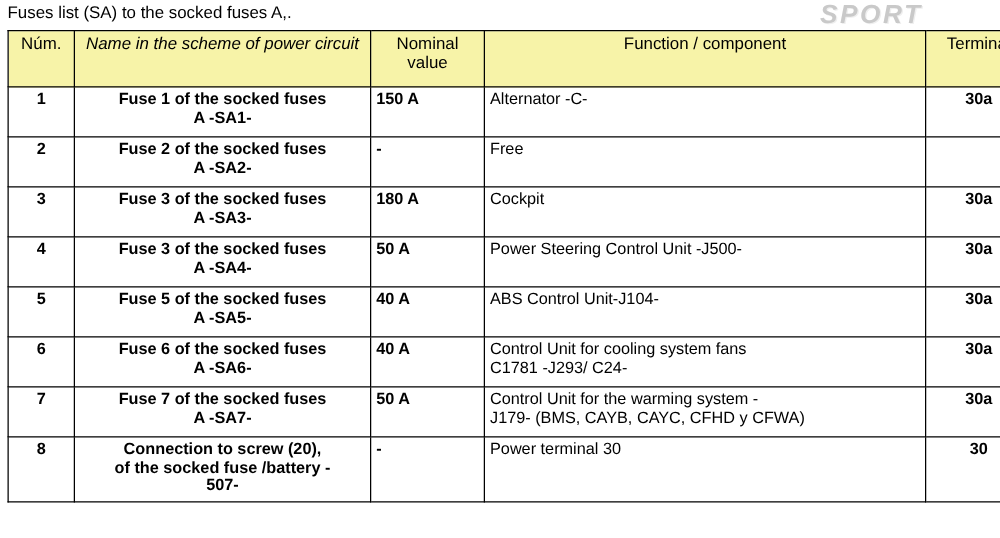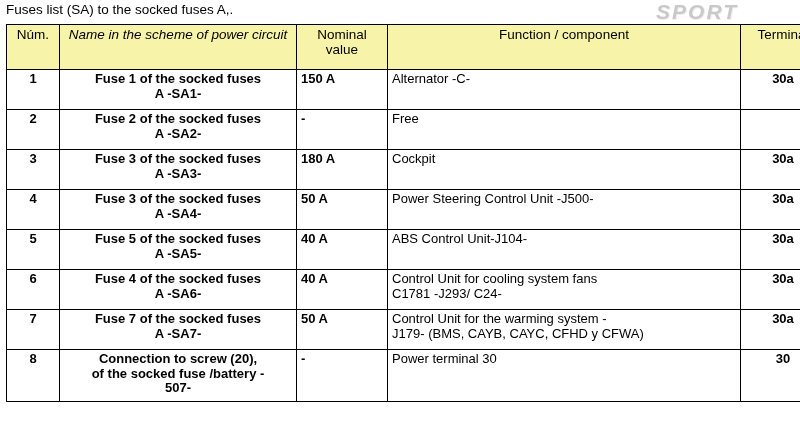--- a/index.html
+++ b/index.html
@@ -189,21 +189,21 @@
         <td class="func">
           <span class="cellline">ABS Control Unit-J104-</span>
           <span class="cellline"></span>
         </td>
         <td class="term">30a</td>
       </tr>
 
       <tr class="row-h2">
         <td class="num">6</td>
         <td class="name">
-          <span class="cellline">Fuse 4 of the socked fuses</span>
+          <span class="cellline">Fuse 6 of the socked fuses</span>
           <span class="cellline">A -SA6-</span>
         </td>
         <td class="nom">40 A</td>
         <td class="func">
           <span class="cellline">Control Unit for cooling system fans</span>
           <span class="cellline">C1781 -J293/ C24-</span>
         </td>
         <td class="term">30a</td>
       </tr>
 

